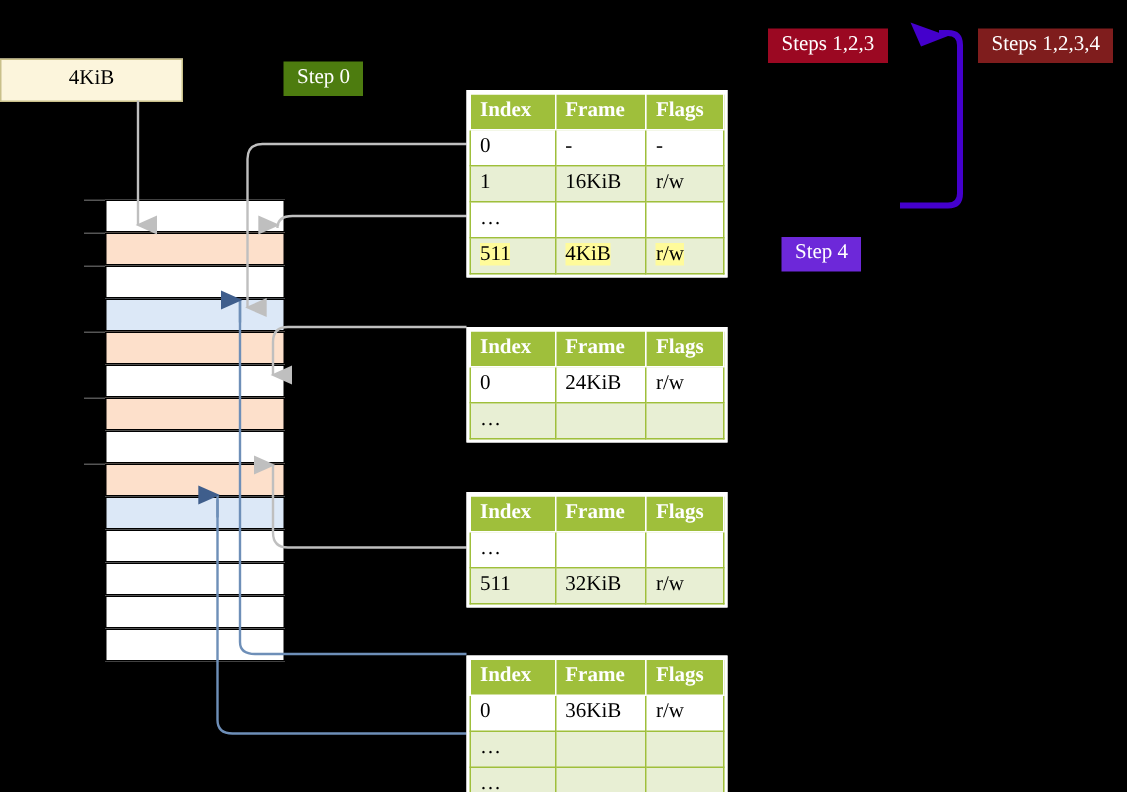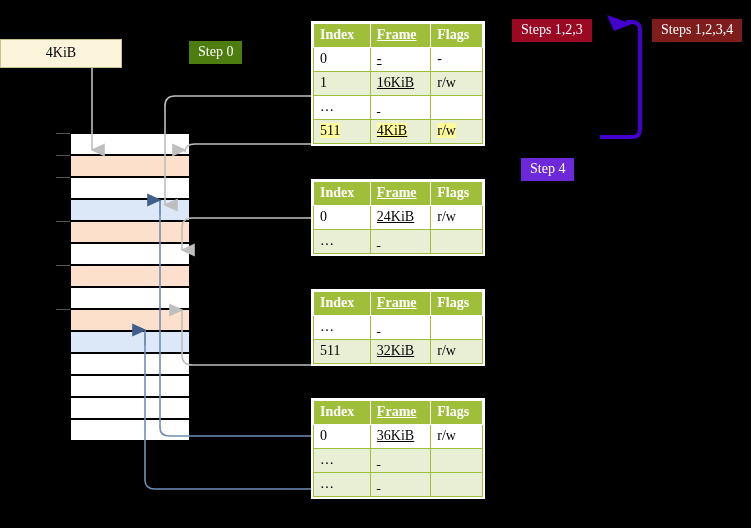--- a/index.html
+++ b/index.html
@@ -33,20 +33,21 @@
     color:#000;
   }
 
   
   .ptable{
     position:absolute;
     border:2px solid #FFFFFF;
     border-collapse:collapse;
     background:#fff;
     font-size:14px;
+    margin-top:39px;
   }
   .ptable table{border-collapse:collapse;width:100%;}
   .ptable th{
     background:#9FBF3B;
     color:#ffffff;
     font-weight:bold;
     text-align:left;
     padding:3px 6px 4px 6px;
     border:1px solid #ffffff;
     font-size:14px;
@@ -58,21 +59,21 @@
     height:15px;
     vertical-align:middle;
     white-space:nowrap;
     font-size:14px;
   }
   .ptable tr.odd td{background:#ffffff;}
   .ptable tr.even td{background:#E8EFD4;}
   .ptable td .hl{background:#FFFB9A;}
 
   .col-idx{width:57px;}
-  .col-frm{width:58px;text-decoration:underline;}
+  .col-frm{width:58px;}
   .col-flg{width:48px;}
 
   
   .memcol{position:absolute;}
   .memrow{
     position:absolute;
     left:0;
     width:120px;
     height:22px;
     border:1px solid #000000;

